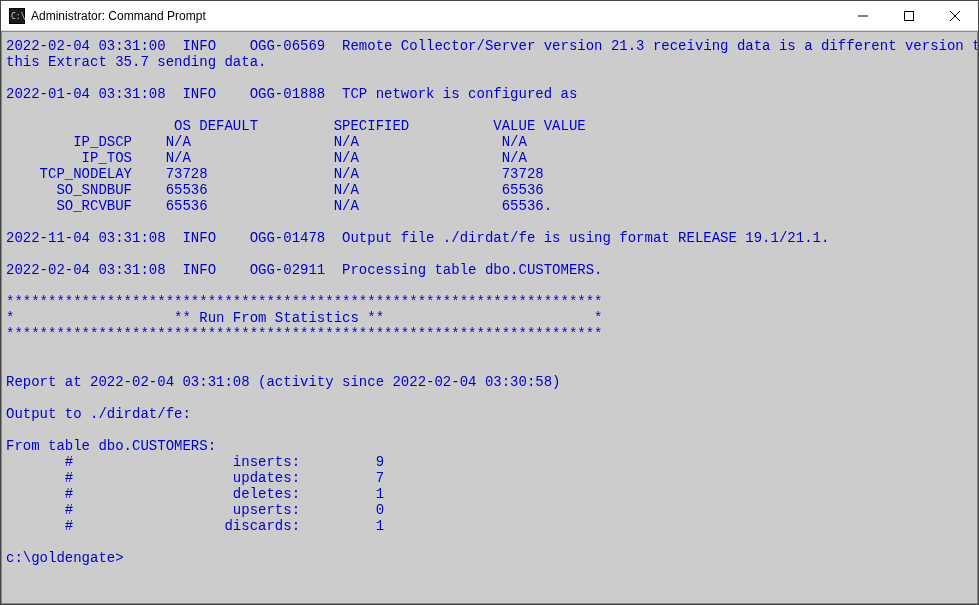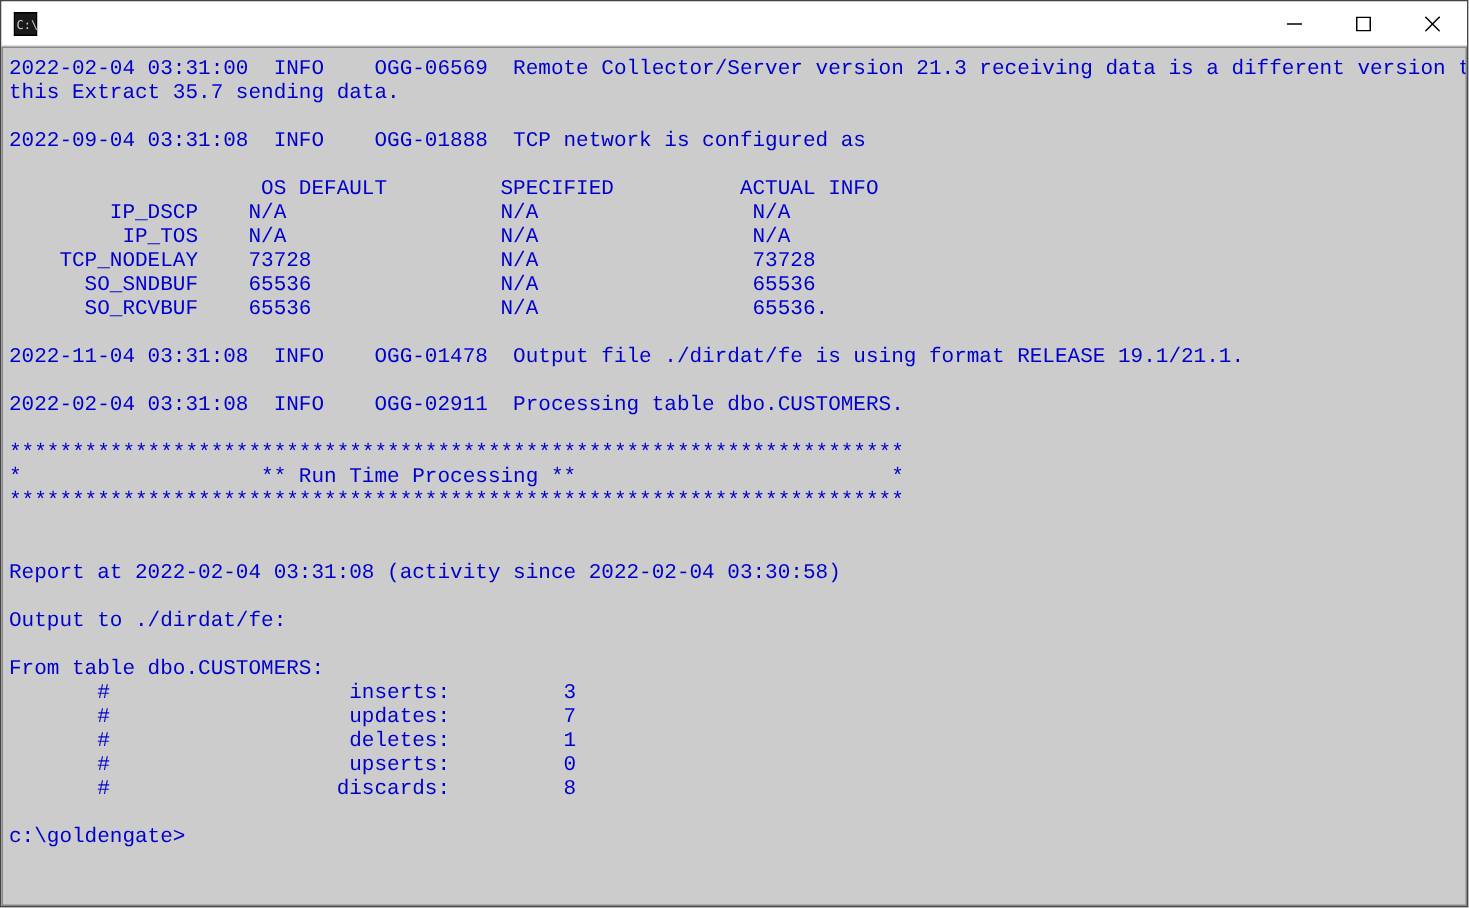--- a/index.html
+++ b/index.html
@@ -18,20 +18,21 @@
 
 <div class="window">
   <div class="title-bar">
     <span class="title-icon">
       <svg width="16" height="16" viewBox="0 0 16 16">
         <rect x="0" y="0" width="16" height="16" fill="#000"></rect>
         <rect x="1" y="1" width="14" height="14" fill="#1a1a1a"></rect>
         <text x="2" y="11" font-family="Consolas,monospace" font-size="8" fill="#ccc">C:\</text>
       </svg>
     </span>
+    <span class="title-text">Administrator: Command Prompt</span>
     <span class="title-spacer"></span>
     <button class="win-btn">
       <svg width="10" height="10" viewBox="0 0 10 10">
           <line x1="0" y1="5" x2="10" y2="5" stroke="#000" stroke-width="1"></line>
         </svg>
     </button>
     <button class="win-btn">
       <svg width="10" height="10" viewBox="0 0 10 10">
           <rect x="0.5" y="0.5" width="9" height="9" fill="none" stroke="#000" stroke-width="1"></rect>
         </svg>
@@ -40,44 +41,44 @@
       <svg width="10" height="10" viewBox="0 0 10 10">
           <line x1="0" y1="0" x2="10" y2="10" stroke="#000" stroke-width="1"></line>
           <line x1="10" y1="0" x2="0" y2="10" stroke="#000" stroke-width="1"></line>
         </svg>
     </button>
   </div>
   <div class="terminal">
 <pre><span>2022-02-04 03:31:00  INFO    OGG-06569  Remote Collector/Server version 21.3 receiving data is a different version than</span>
 <span>this Extract 35.7 sending data.</span>
 <span></span>
-<span>2022-09-04 03:31:08  INFO    OGG-01888  TCP network is configured as</span>
+<span>2022-01-04 03:31:08  INFO    OGG-01888  TCP network is configured as</span>
 <span></span>
-<span>                    OS DEFAULT         SPECIFIED          ACTUAL INFO</span>
+<span>                    OS DEFAULT         SPECIFIED          VALUE VALUE</span>
 <span>        IP_DSCP    N/A                 N/A                 N/A</span>
 <span>         IP_TOS    N/A                 N/A                 N/A</span>
 <span>    TCP_NODELAY    73728               N/A                 73728</span>
 <span>      SO_SNDBUF    65536               N/A                 65536</span>
 <span>      SO_RCVBUF    65536               N/A                 65536.</span>
 <span></span>
 <span>2022-11-04 03:31:08  INFO    OGG-01478  Output file ./dirdat/fe is using format RELEASE 19.1/21.1.</span>
 <span></span>
 <span>2022-02-04 03:31:08  INFO    OGG-02911  Processing table dbo.CUSTOMERS.</span>
 <span></span>
 <span>***********************************************************************</span>
-<span>*                   ** Run Time Processing **                         *</span>
+<span>*                   ** Run From Statistics **                         *</span>
 <span>***********************************************************************</span>
 <span></span>
 <span></span>
 <span>Report at 2022-02-04 03:31:08 (activity since 2022-02-04 03:30:58)</span>
 <span></span>
 <span>Output to ./dirdat/fe:</span>
 <span></span>
 <span>From table dbo.CUSTOMERS:</span>
-<span>       #                   inserts:         3</span>
+<span>       #                   inserts:         9</span>
 <span>       #                   updates:         7</span>
 <span>       #                   deletes:         1</span>
 <span>       #                   upserts:         0</span>
-<span>       #                  discards:         8</span>
+<span>       #                  discards:         1</span>
 <span></span>
 <span>c:\goldengate&gt;</span></pre>
   </div>
 </div>
 
 </body></html>

